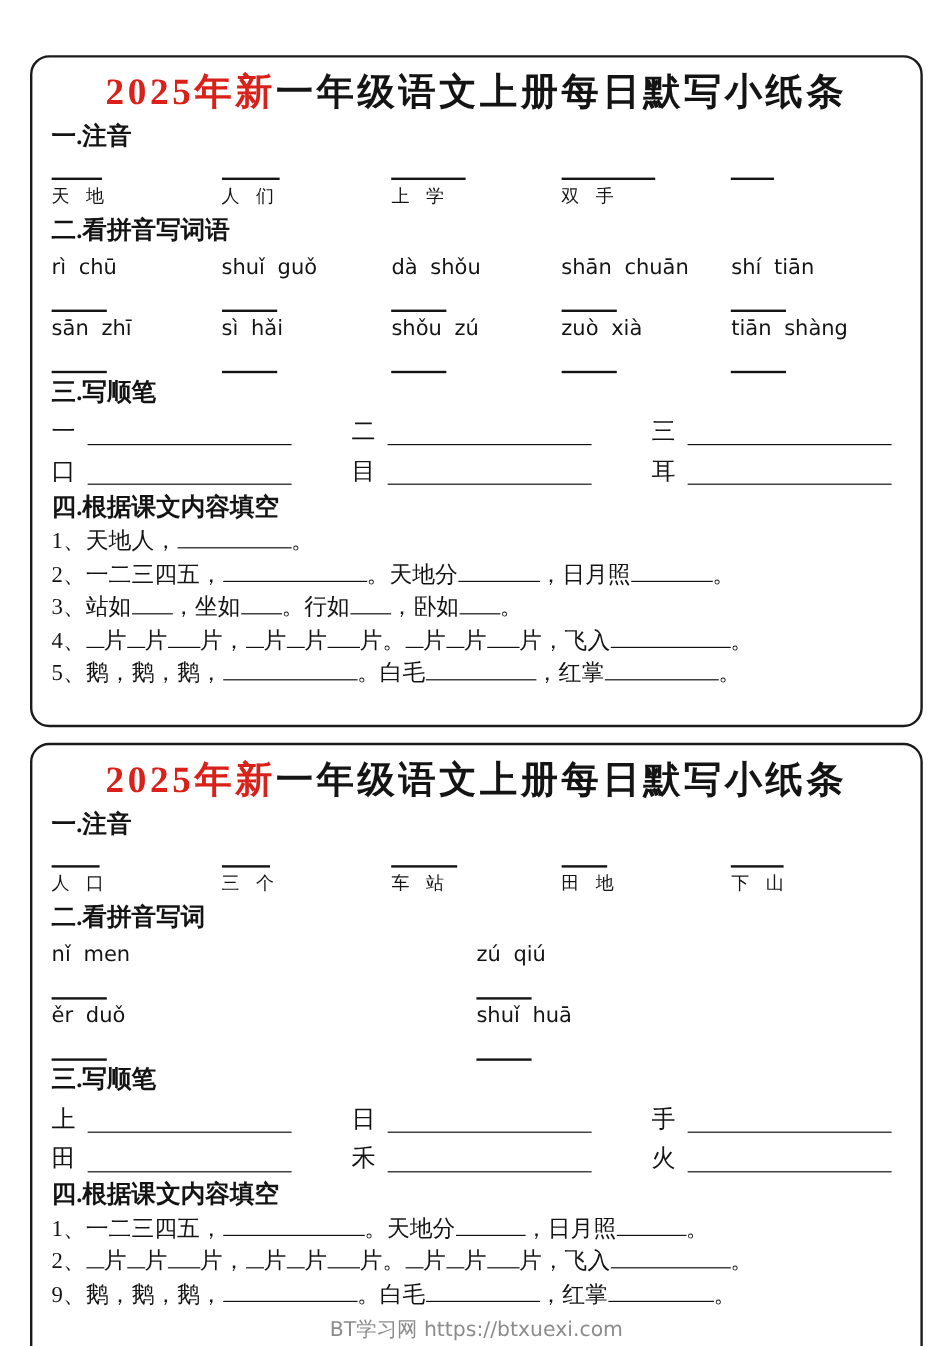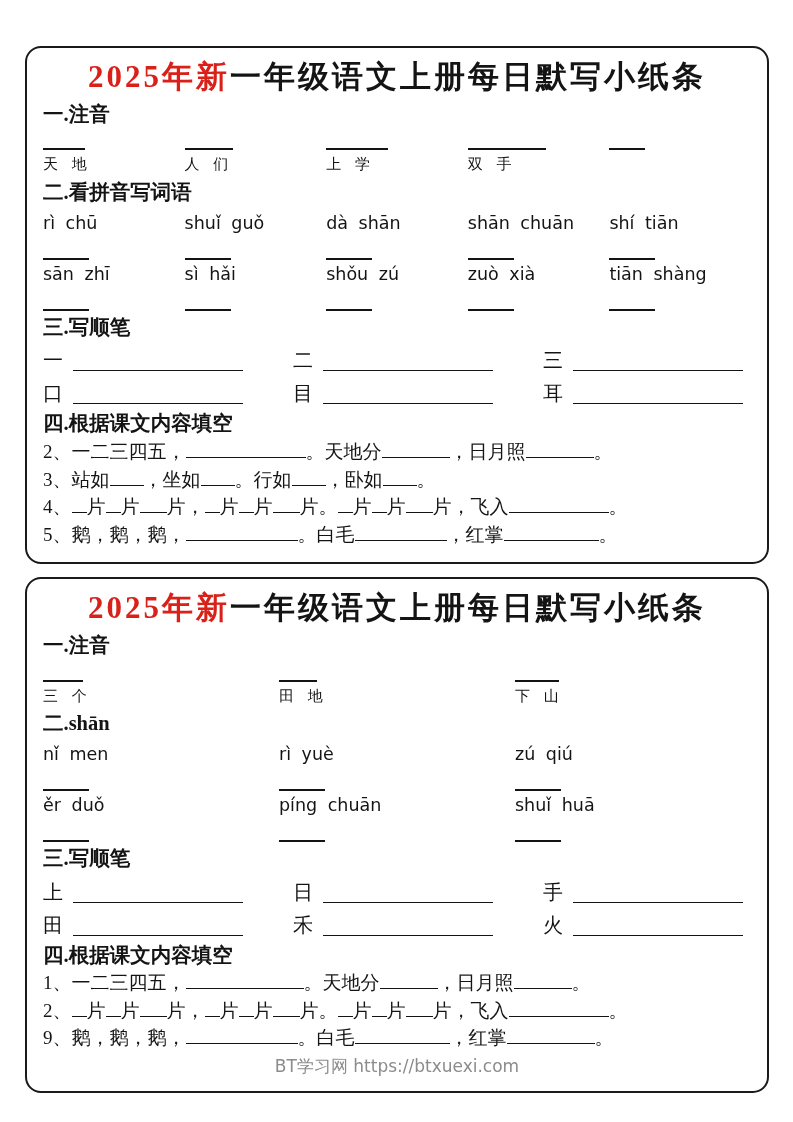--- a/index.html
+++ b/index.html
@@ -4,21 +4,21 @@
 <style>
   html, body { margin: 0; padding: 0; }
   body {
     width: 793px; height: 1122px; overflow: hidden;
     background: #ffffff; color: #141414;
     font-family: "Liberation Serif", "DejaVu Serif", serif;
   }
   .page { padding: 46px 24px 0 25px; }
   .card {
     border: 2.6px solid #1a1a1a; border-radius: 16px;
-    padding: 8px 16px 14px; margin-bottom: 13px; background: #fff;
+    padding: 8px 16px 28px; margin-bottom: 13px; background: #fff;
   }
   .card-title {
     text-align: center; font-size: 31px; font-weight: 900;
     letter-spacing: 3px; line-height: 1.25; margin: 2px 0 4px;
     white-space: nowrap;
   }
   .card-title .hl { color: var(--accent-red, #d9211a); }
   .sec-label { font-size: 20.5px; font-weight: 700; line-height: 1.35; margin-top: 3px; }
 
   
@@ -87,21 +87,21 @@
             <div class="py-text">sān zhī</div>
             <div class="py-blank" style="width: 46px;"></div>
           </div>
           <div class="py-col">
             <div class="py-text">shuǐ guǒ</div>
             <div class="py-blank" style="width: 46px;"></div>
             <div class="py-text">sì hǎi</div>
             <div class="py-blank" style="width: 46px;"></div>
           </div>
           <div class="py-col">
-            <div class="py-text">dà shān</div>
+            <div class="py-text">dà shǒu</div>
             <div class="py-blank" style="width: 46px;"></div>
             <div class="py-text">shǒu zú</div>
             <div class="py-blank" style="width: 46px;"></div>
           </div>
           <div class="py-col">
             <div class="py-text">shān chuān</div>
             <div class="py-blank" style="width: 46px;"></div>
             <div class="py-text">zuò xià</div>
             <div class="py-blank" style="width: 46px;"></div>
           </div>
@@ -135,54 +135,57 @@
           <div class="stroke-col">
             <span class="stroke-char">目</span>
             <div class="stroke-line"></div>
           </div>
           <div class="stroke-col">
             <span class="stroke-char">耳</span>
             <div class="stroke-line"></div>
           </div>
         </div>
         <div class="sec-label">四.根据课文内容填空</div>
+        <div class="fill-line"><span class="fill-text">1、天地人，</span><span class="fill-blank" style="width: 95px;"></span><span class="fill-text">。</span></div>
         <div class="fill-line"><span class="fill-text">2、一二三四五，</span><span class="fill-blank" style="width: 120px;"></span><span class="fill-text">。天地分</span><span class="fill-blank" style="width: 68px;"></span><span class="fill-text">，日月照</span><span class="fill-blank" style="width: 68px;"></span><span class="fill-text">。</span></div>
         <div class="fill-line"><span class="fill-text">3、站如</span><span class="fill-blank" style="width: 34px;"></span><span class="fill-text">，坐如</span><span class="fill-blank" style="width: 34px;"></span><span class="fill-text">。行如</span><span class="fill-blank" style="width: 34px;"></span><span class="fill-text">，卧如</span><span class="fill-blank" style="width: 34px;"></span><span class="fill-text">。</span></div>
         <div class="fill-line"><span class="fill-text">4、</span><span class="fill-blank" style="width: 15px;"></span><span class="fill-text">片</span><span class="fill-blank" style="width: 15px;"></span><span class="fill-text">片</span><span class="fill-blank" style="width: 27px;"></span><span class="fill-text">片，</span><span class="fill-blank" style="width: 15px;"></span><span class="fill-text">片</span><span class="fill-blank" style="width: 15px;"></span><span class="fill-text">片</span><span class="fill-blank" style="width: 27px;"></span><span class="fill-text">片。</span><span class="fill-blank" style="width: 15px;"></span><span class="fill-text">片</span><span class="fill-blank" style="width: 15px;"></span><span class="fill-text">片</span><span class="fill-blank" style="width: 27px;"></span><span class="fill-text">片，飞入</span><span class="fill-blank" style="width: 100px;"></span><span class="fill-text">。</span></div>
         <div class="fill-line"><span class="fill-text">5、鹅，鹅，鹅，</span><span class="fill-blank" style="width: 112px;"></span><span class="fill-text">。白毛</span><span class="fill-blank" style="width: 92px;"></span><span class="fill-text">，红掌</span><span class="fill-blank" style="width: 95px;"></span><span class="fill-text">。</span></div>
       </section>
       <section class="card card-2">
         <h1 class="card-title"><span class="hl">2025年新</span><span class="rest">一年级语文上册每日默写小纸条</span></h1>
         <div class="sec-label">一.注音</div>
         <div class="zy-row">
           <div class="zy-col">
             <div class="zy-blank" style="width: 40px;"></div>
+            <div class="zy-word">人 口</div>
+          </div>
+          <div class="zy-col">
+            <div class="zy-blank" style="width: 40px;"></div>
             <div class="zy-word">三 个</div>
+          </div>
+          <div class="zy-col">
+            <div class="zy-blank" style="width: 55px;"></div>
+            <div class="zy-word">车 站</div>
           </div>
           <div class="zy-col">
             <div class="zy-blank" style="width: 38px;"></div>
             <div class="zy-word">田 地</div>
           </div>
           <div class="zy-col">
             <div class="zy-blank" style="width: 44px;"></div>
             <div class="zy-word">下 山</div>
           </div>
         </div>
-        <div class="sec-label">二.shān</div>
+        <div class="sec-label">二.看拼音写词</div>
         <div class="py-grid">
           <div class="py-col">
             <div class="py-text">nǐ men</div>
             <div class="py-blank" style="width: 46px;"></div>
             <div class="py-text">ěr duǒ</div>
-            <div class="py-blank" style="width: 46px;"></div>
-          </div>
-          <div class="py-col">
-            <div class="py-text">rì yuè</div>
-            <div class="py-blank" style="width: 46px;"></div>
-            <div class="py-text">píng chuān</div>
             <div class="py-blank" style="width: 46px;"></div>
           </div>
           <div class="py-col">
             <div class="py-text">zú qiú</div>
             <div class="py-blank" style="width: 46px;"></div>
             <div class="py-text">shuǐ huā</div>
             <div class="py-blank" style="width: 46px;"></div>
           </div>
         </div>
         <div class="sec-label">三.写顺笔</div>

